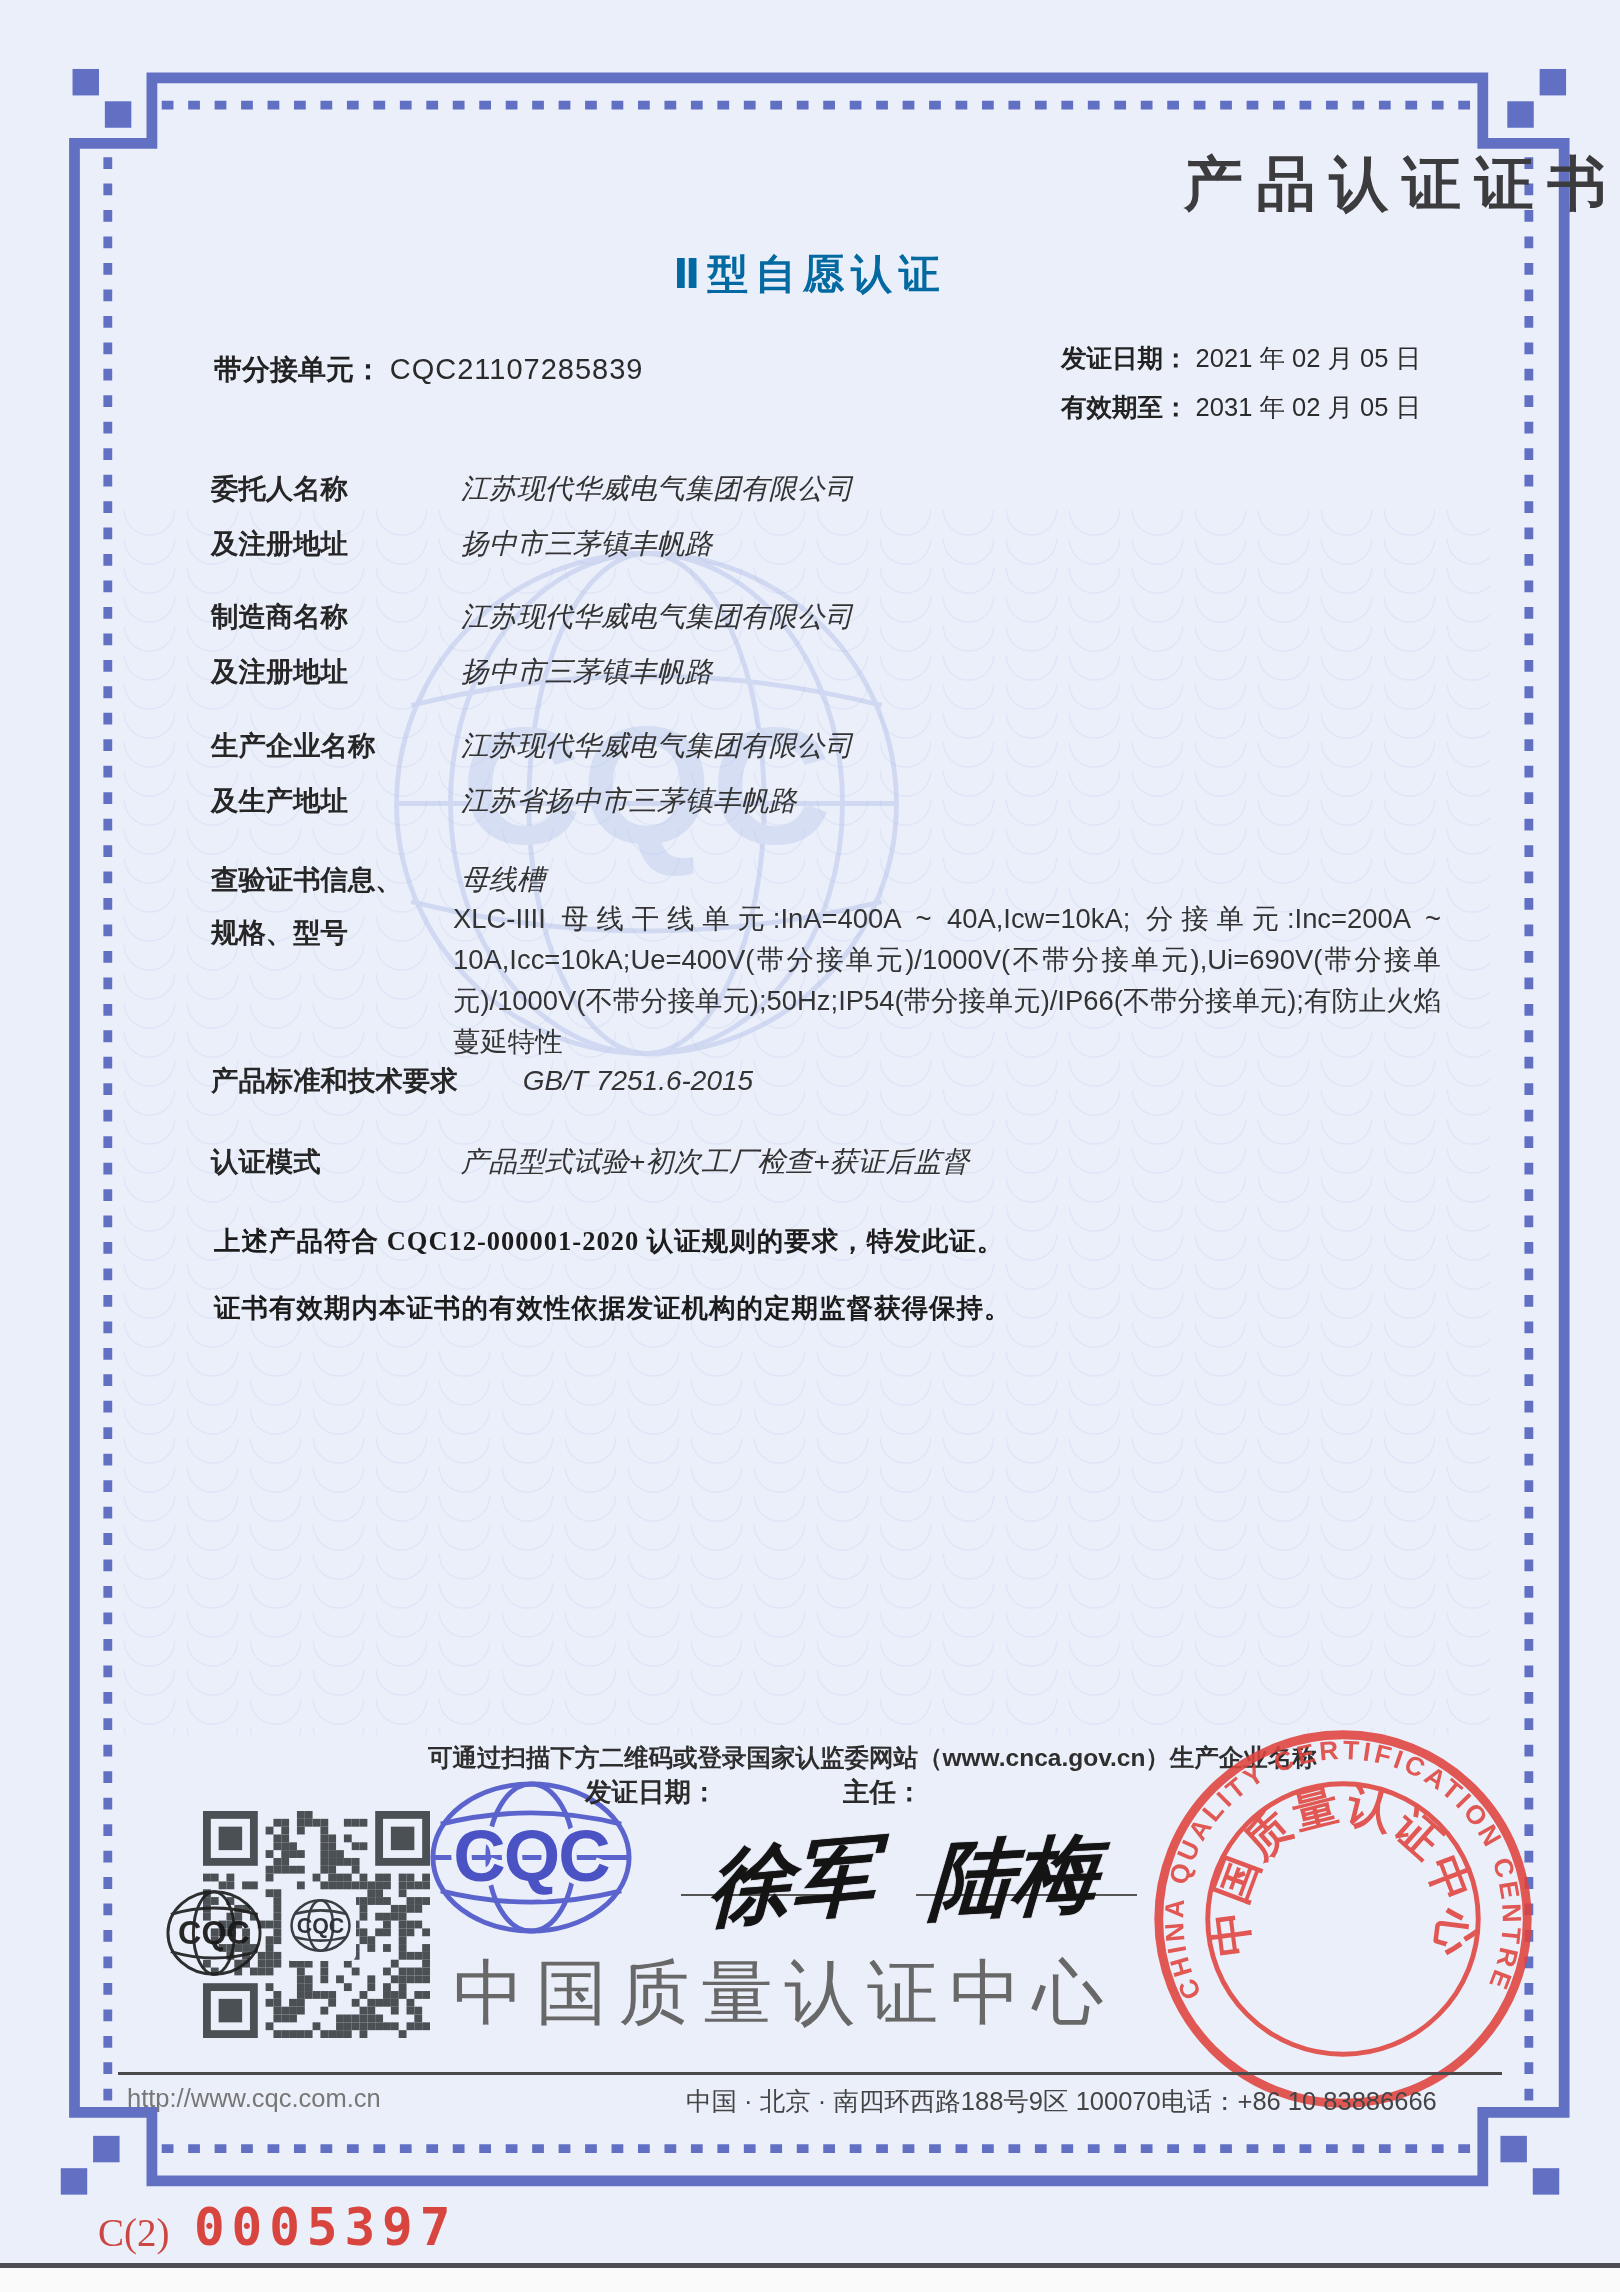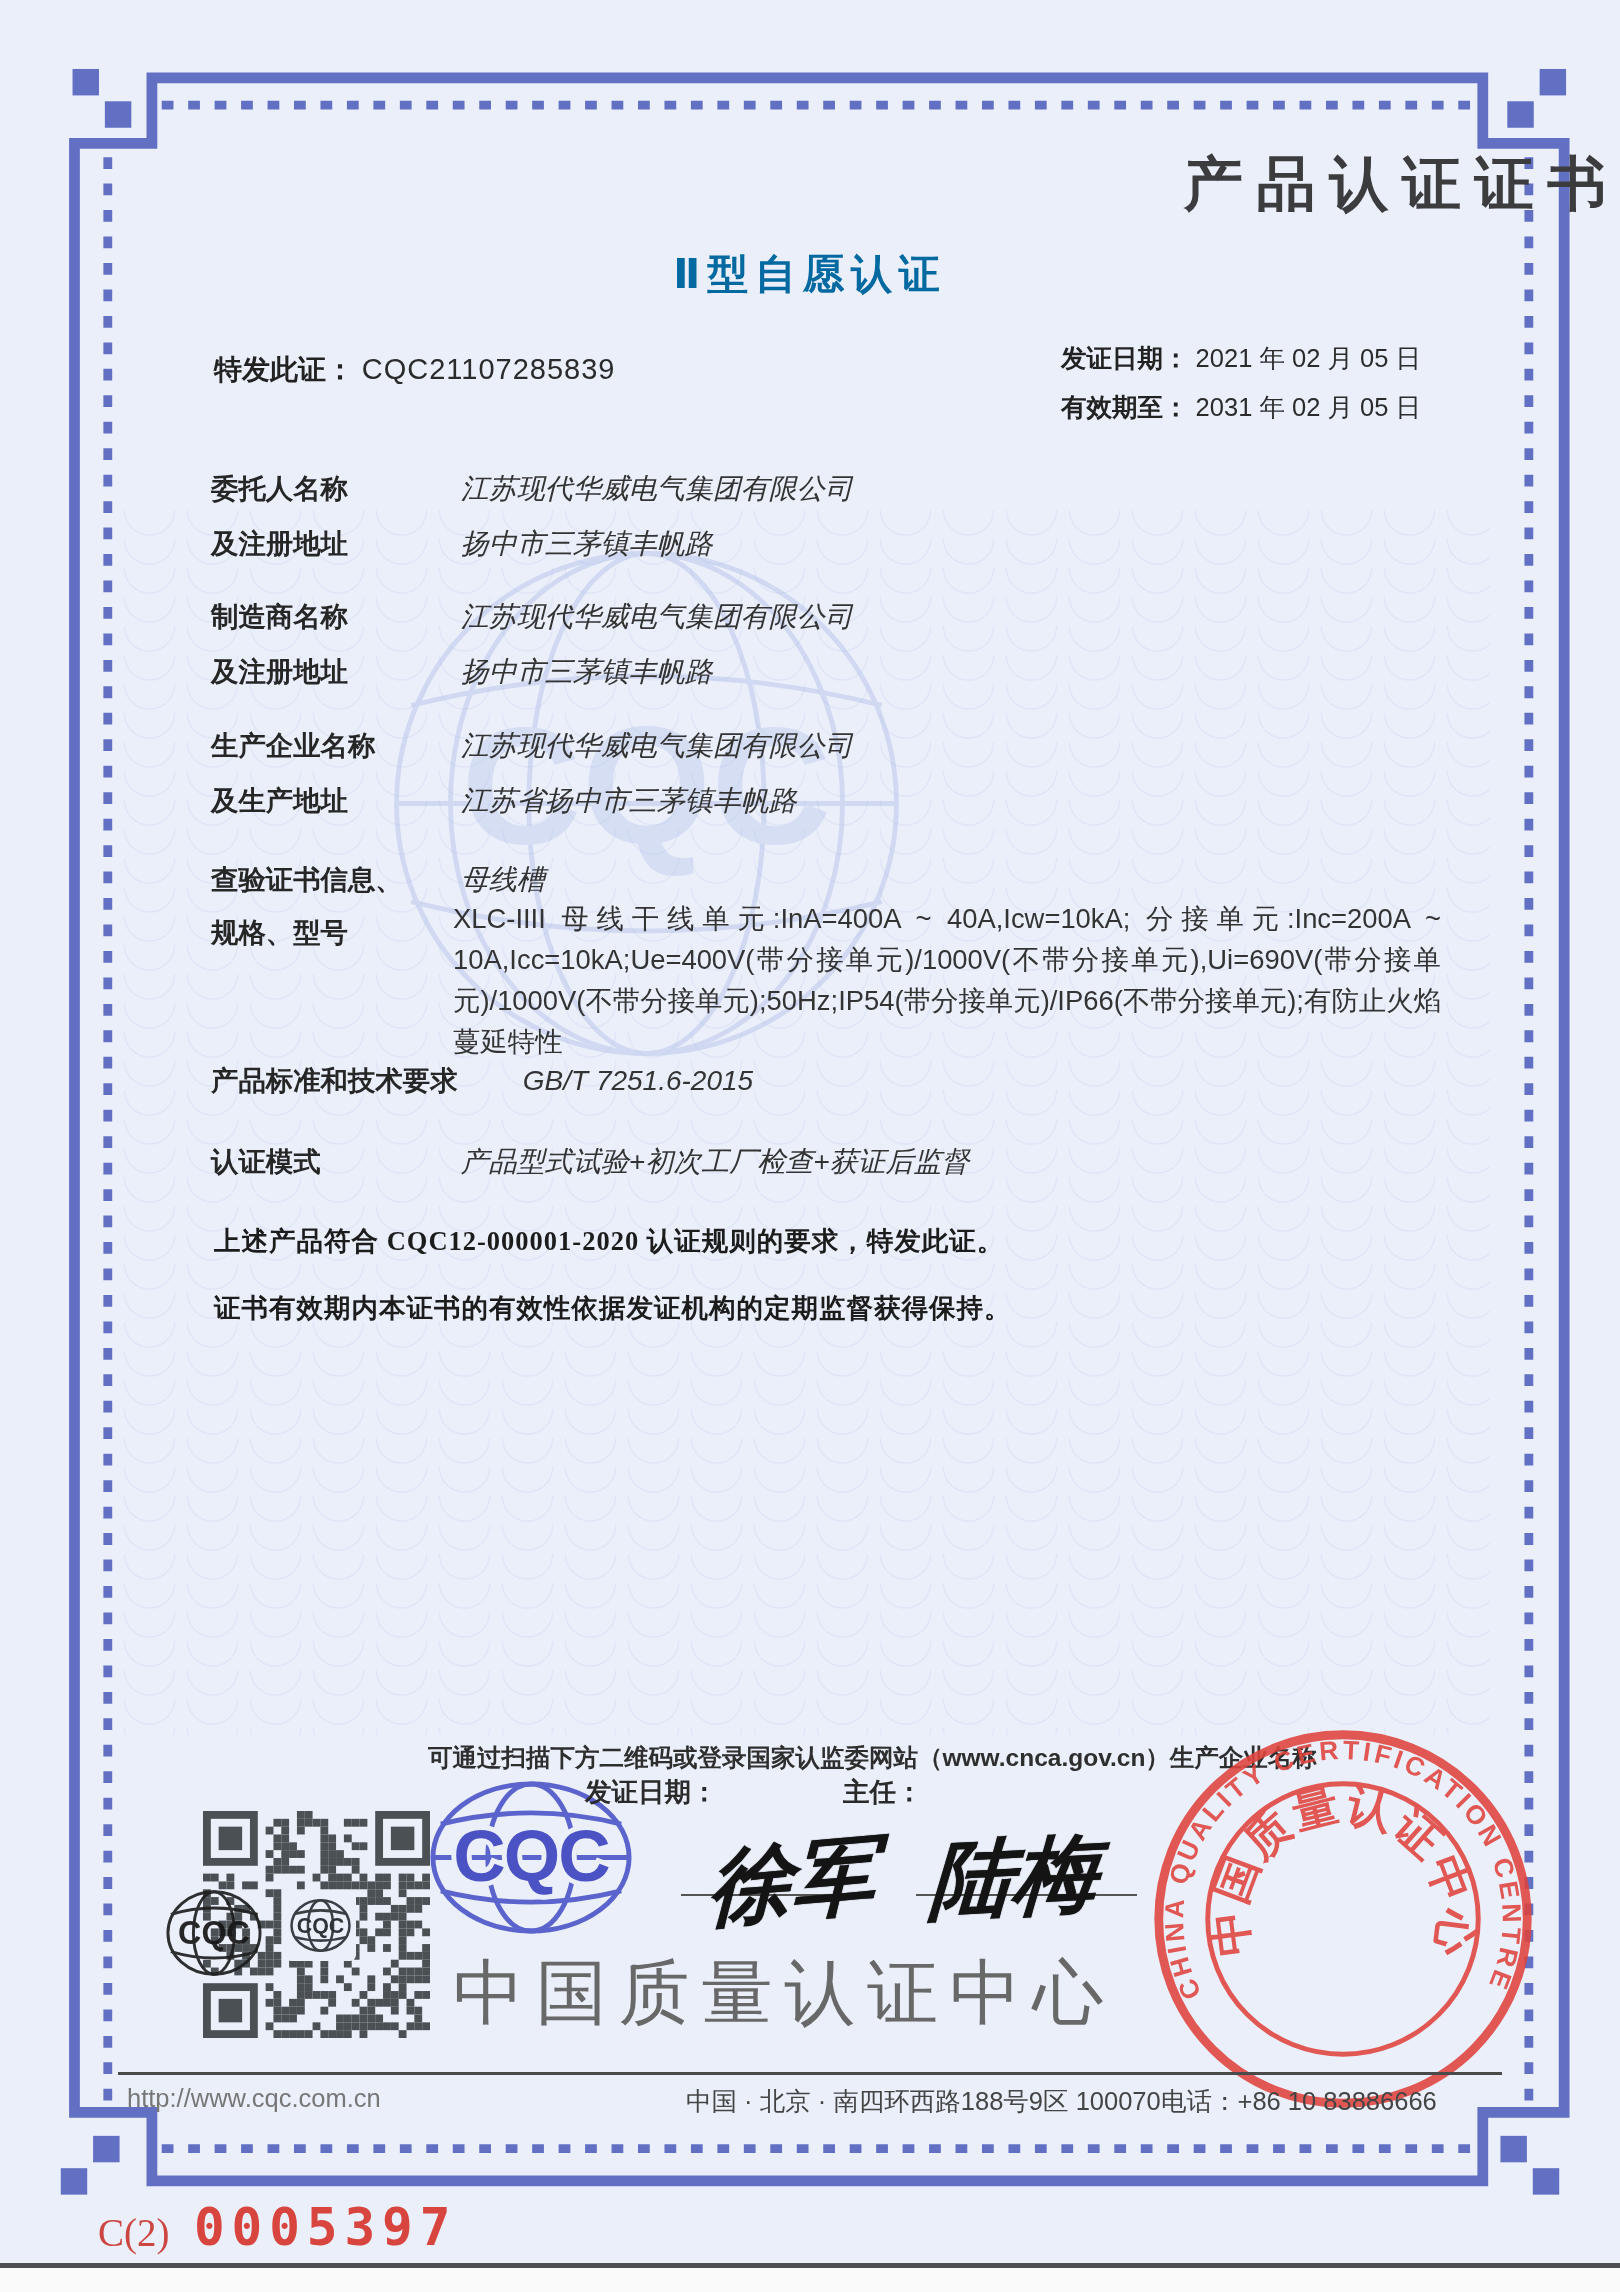--- a/index.html
+++ b/index.html
@@ -101,21 +101,21 @@
         <path d="M 90,380 Q 330,440 570,380"></path>
       </g>
       <text x="330" y="320" text-anchor="middle" font-size="170" font-weight="800" fill="#aebfe8">CQC</text>
     </svg>
   </div>
 
   <h1 class="title">产品认证证书</h1>
   <h2 class="subtitle">Ⅱ型自愿认证</h2>
 
   <div class="abs certno">
-    <span class="serif-lbl">特发此证：</span>
+    <span class="serif-lbl">带分接单元：</span>
     <span class="num">CQC21107285839</span>
   </div>
 
   <div class="abs daterow" style="top:341px;">
     <span class="serif-lbl">发证日期：</span>
     <span class="val">2021 年 02 月 05 日</span>
   </div>
   <div class="abs daterow" style="top:390px;">
     <span class="serif-lbl">有效期至：</span>
     <span class="val">2031 年 02 月 05 日</span>

